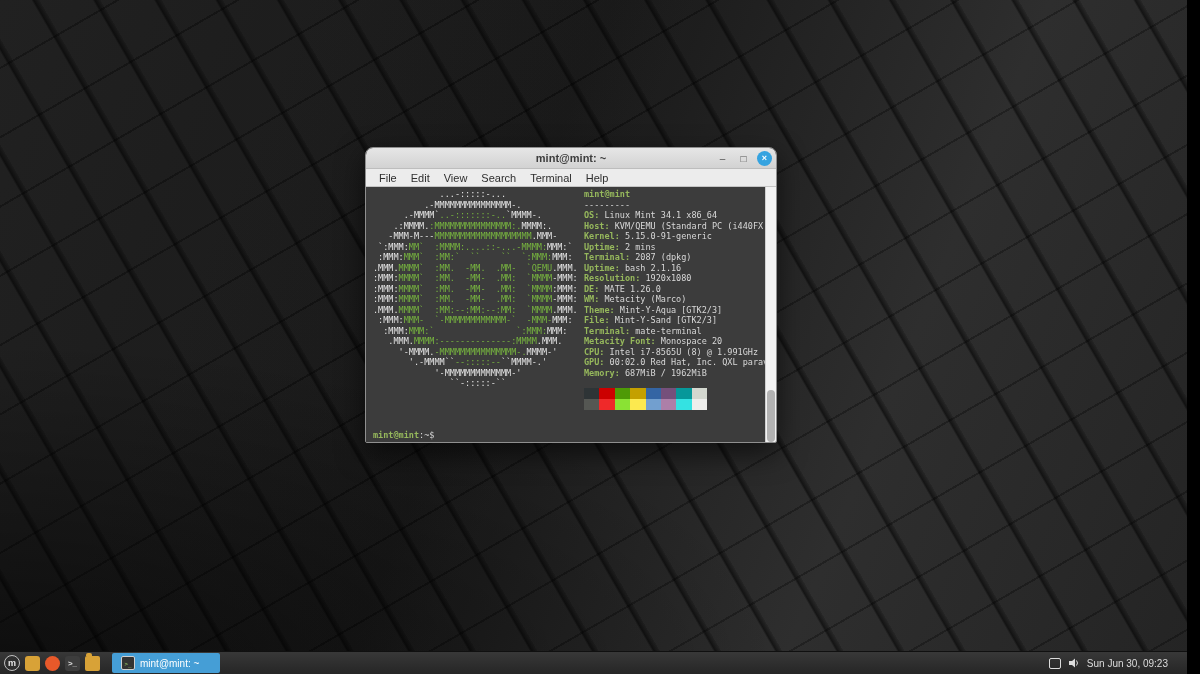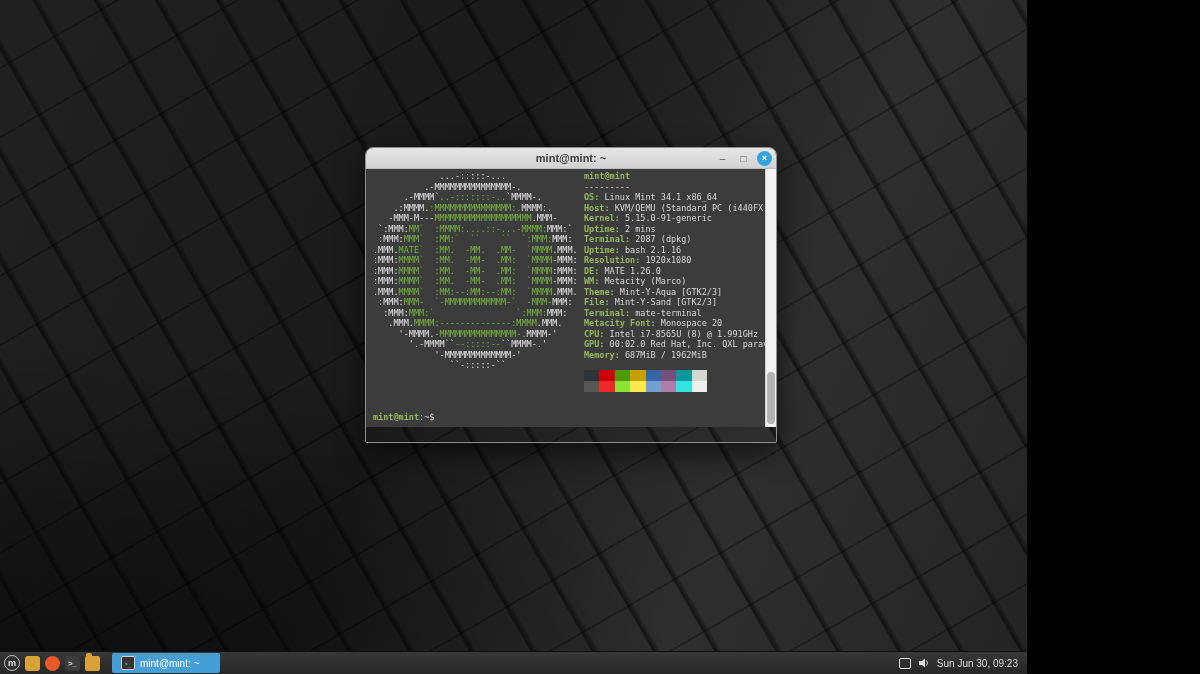--- a/index.html
+++ b/index.html
@@ -1,17 +1,17 @@
 <!DOCTYPE html>
 <html><head>
 <meta charset="utf-8">
 <style>
   html,body{margin:0;padding:0;background:#000;}
   .desktop{
-    position:relative;width:1027px;height:674px;overflow:hidden;
+    position:relative;width:1187px;height:674px;overflow:hidden;
     font-family:"Liberation Sans", sans-serif;
     background-color:#181818;
     background-image:
       radial-gradient(120% 90% at 0% 100%, rgba(0,0,0,0.55) 0%, rgba(0,0,0,0) 55%),
       repeating-linear-gradient(60deg, rgba(0,0,0,0) 0px, rgba(0,0,0,0) 46px, rgba(0,0,0,0.55) 48px, rgba(0,0,0,0.12) 53px),
       repeating-linear-gradient(150deg, rgba(255,255,255,0.02) 0 58px, rgba(0,0,0,0.22) 58px 60px),
       linear-gradient(112deg, #1d1d1d 0%, #151515 42%, #2a2a2a 72%, #202020 100%);
   }
   
   .window{
@@ -69,49 +69,57 @@
   .ticon.folder::before{content:"";position:absolute;top:-3px;left:1px;width:6px;height:3px;
          background:inherit;border-radius:2px 2px 0 0;}
   .ticon.square{border-radius:3px;}
   .winbutton{
     margin-left:12px;height:20px;display:flex;align-items:center;gap:5px;
     background:var(--accent-blue);border-radius:2px;padding:0 9px;min-width:90px;
   }
   .winbutton .tico{width:12px;height:12px;background:#333;border:1px solid #cfcfcf;border-radius:2px;
     color:#9fd468;font-size:6px;display:flex;align-items:center;justify-content:center;font-family:"DejaVu Sans Mono",monospace;}
   .winbutton .wb-label{font-size:10px;color:#fff;}
-  .tray{margin-left:auto;display:flex;align-items:center;gap:7px;padding-right:9px;}
+  .tray{margin-left:auto;display:flex;align-items:center;gap:7px;padding-right:19px;}
   .tray-ico{width:12px;height:12px;display:flex;align-items:center;justify-content:center;}
   .tray-sq{width:10px;height:9px;border:1px solid #dcdcdc;border-radius:2px;}
   .clock{font-size:10px;color:#dcdcdc;}
 </style>
 </head>
 <body>
 
 <div class="desktop" style="--label-green: #96B85C; --ascii-green: #77B53F; --ascii-white: #E4E4E4; --text-white: #D8D8D8; --term-bg: #3C3C3C; --accent-blue: #459ED6; --close-blue: #35A3E0;">
 
   <div class="window">
     <div class="titlebar">
       <span class="title">mint@mint: ~</span>
       <span class="winbtns">
           <span class="wbtn">–</span>
           <span class="wbtn">□</span>
           <span class="wbtn close">×</span>
         </span>
     </div>
+    <div class="menubar">
+        <span class="menu-item">File</span>
+        <span class="menu-item">Edit</span>
+        <span class="menu-item">View</span>
+        <span class="menu-item">Search</span>
+        <span class="menu-item">Terminal</span>
+        <span class="menu-item">Help</span>
+      </div>
     <div class="content">
       <div class="fetch">
         <pre class="ascii"><span class="w">             ...-:::::-...</span>
 <span class="w">          .-MMMMMMMMMMMMMMM-.</span>
 <span class="w">      .-MMMM`</span><span class="g">..-:::::::-..</span><span class="w">`MMMM-.</span>
 <span class="w">    .:MMMM.</span><span class="g">:MMMMMMMMMMMMMMM:.</span><span class="w">MMMM:.</span>
 <span class="w">   -MMM-M---</span><span class="g">MMMMMMMMMMMMMMMMMMM</span><span class="w">.MMM-</span>
 <span class="w"> `:MMM:</span><span class="g">MM`  :MMMM:....::-...-MMMM:</span><span class="w">MMM:`</span>
 <span class="w"> :MMM:</span><span class="g">MMM`  :MM:`  ``    ``  `:MMM:</span><span class="w">MMM:</span>
-<span class="w">.MMM.</span><span class="g">MATE`  :MM.  -MM.  .MM-  `MMMM</span><span class="w">.MMM.</span>
+<span class="w">.MMM.</span><span class="g">MMMM`  :MM.  -MM.  .MM-  `QEMU</span><span class="w">.MMM.</span>
 <span class="w">:MMM:</span><span class="g">MMMM`  :MM.  -MM-  .MM:  `MMMM</span><span class="w">-MMM:</span>
 <span class="w">:MMM:</span><span class="g">MMMM`  :MM.  -MM-  .MM:  `MMMM</span><span class="w">:MMM:</span>
 <span class="w">:MMM:</span><span class="g">MMMM`  :MM.  -MM-  .MM:  `MMMM</span><span class="w">-MMM:</span>
 <span class="w">.MMM.</span><span class="g">MMMM`  :MM:--:MM:--:MM:  `MMMM</span><span class="w">.MMM.</span>
 <span class="w"> :MMM:</span><span class="g">MMM-  `-MMMMMMMMMMMM-`  -MMM-</span><span class="w">MMM:</span>
 <span class="w">  :MMM:</span><span class="g">MMM:`                `:MMM:</span><span class="w">MMM:</span>
 <span class="w">   .MMM.</span><span class="g">MMMM:--------------:MMMM</span><span class="w">.MMM.</span>
 <span class="w">     '-MMMM.</span><span class="g">-MMMMMMMMMMMMMMM-.</span><span class="w">MMMM-'</span>
 <span class="w">       '.-MMMM``</span><span class="g">--:::::--</span><span class="w">``MMMM-.'</span>
 <span class="w">            '-MMMMMMMMMMMMM-'</span>

